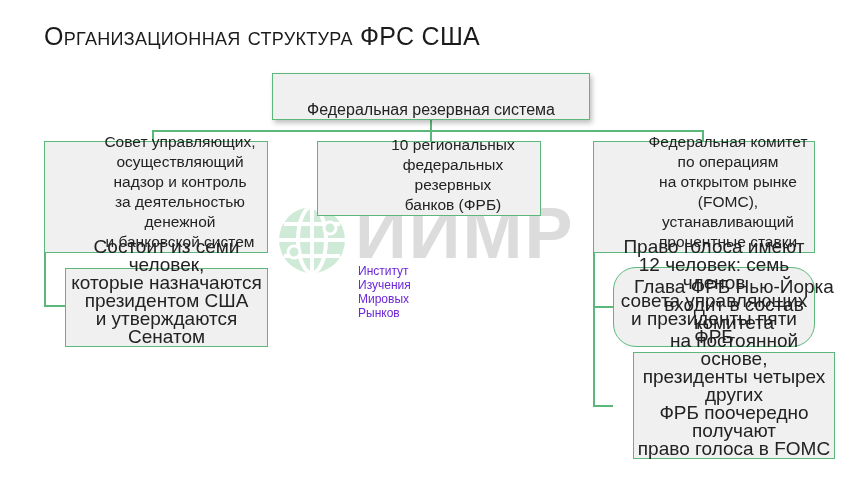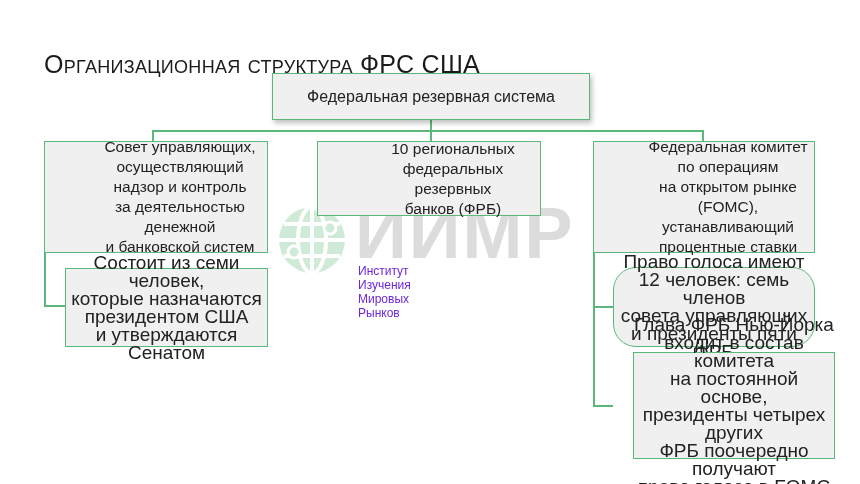--- a/index.html
+++ b/index.html
@@ -4,26 +4,25 @@
 <style>
   html, body { margin: 0; padding: 0; }
   body {
     width: 860px; height: 484px; position: relative; overflow: hidden;
     background: #ffffff; font-family: "Liberation Sans", sans-serif; color: #222;
   }
   .title {
     position: absolute; left: 44px; top: 22px;
     font-size: 25px; font-weight: normal; letter-spacing: 0.3px; color: #1b1b1b;
     font-variant: small-caps;
-    margin-top: 28px;
   }
   .box {
     position: absolute; box-sizing: border-box;
     background: #f0f0f0; border: 1.5px solid #5cb87a;
-    display: flex; align-items: center; justify-content: center; text-align: center;
+    display: flex; align-items: flex-end; justify-content: center; text-align: center;
     color: #222; white-space: pre-line;
   }
   .box span { display: block; }
   .root { box-shadow: 2px 3px 5px rgba(0,0,0,0.25); font-size: 16px; }
   .lvl1 { font-size: 15.5px; line-height: 20px; padding-left: 48px; }
   .lvl2 { font-size: 19px; line-height: 18px; }
   .line { position: absolute; background: #5cb87a; }
 
   .wm { position: absolute; pointer-events: none; }
   .wm-text { position: absolute; left: 355px; top: 192px; font-size: 72px; font-weight: bold; color: #dcdcdc; letter-spacing: 2px; }

